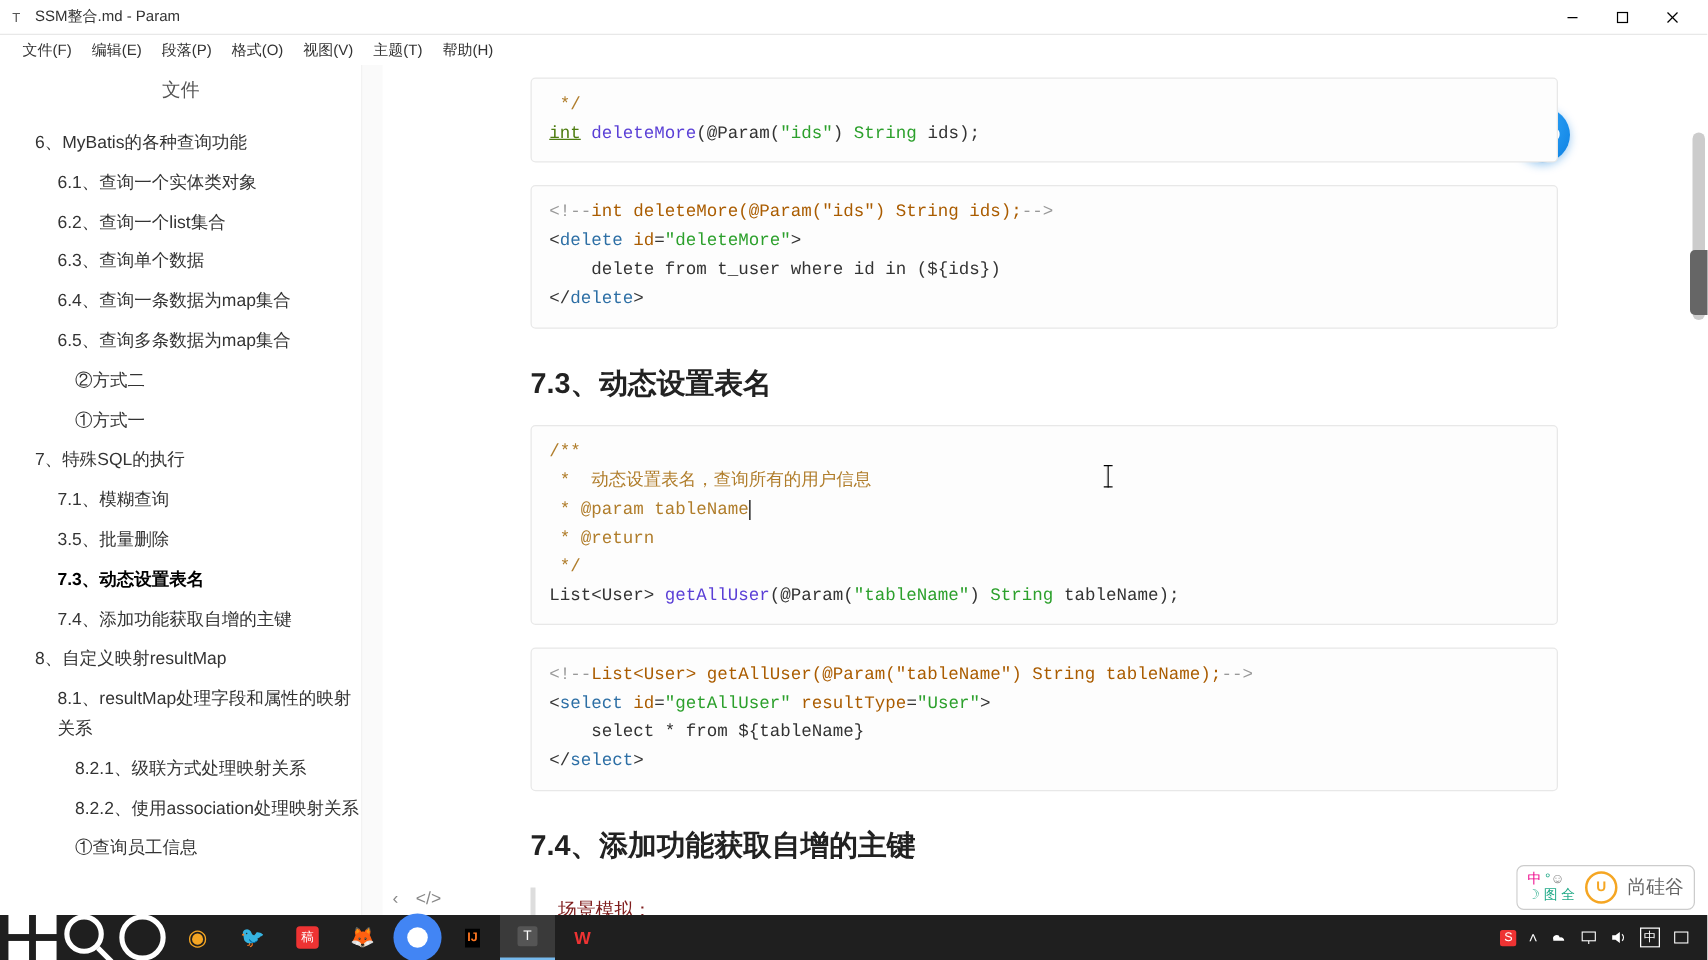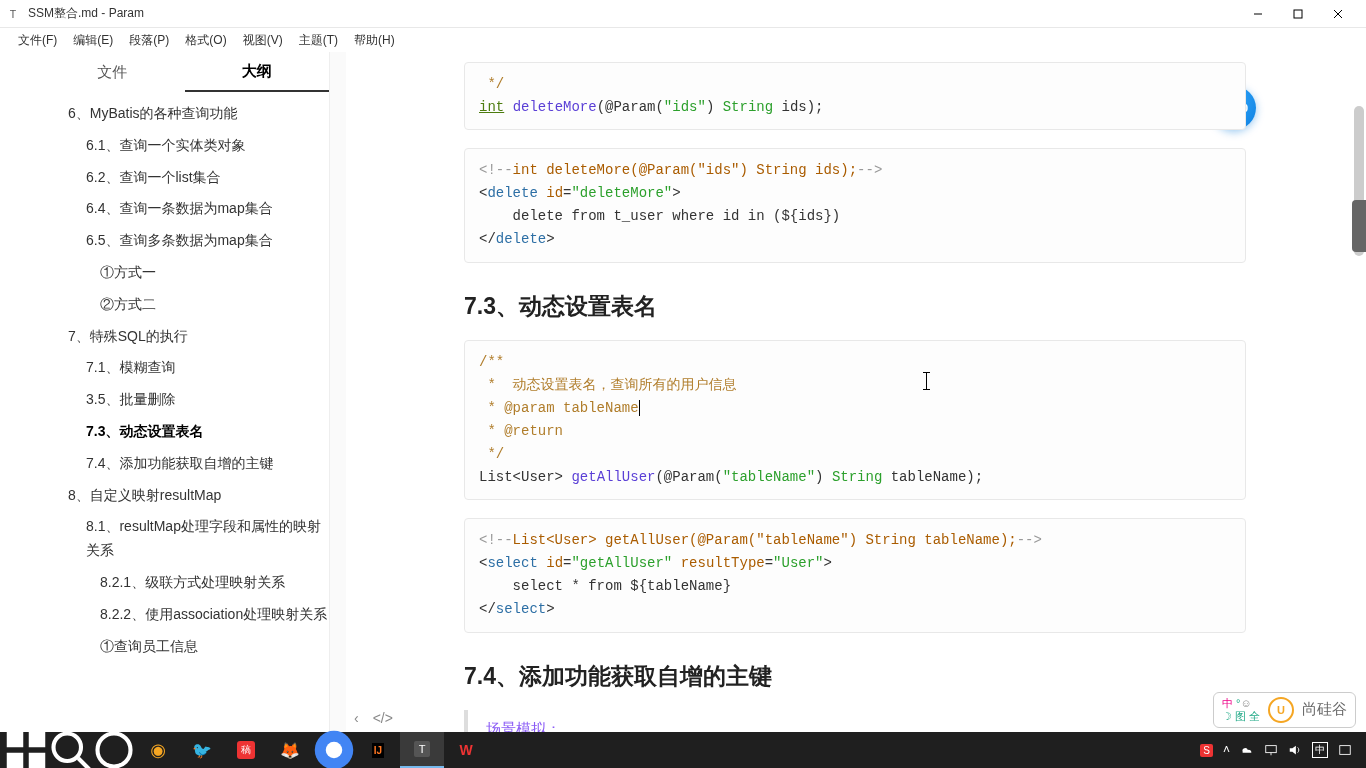--- a/index.html
+++ b/index.html
@@ -5,37 +5,37 @@
 * { margin: 0; padding: 0; box-sizing: border-box; }
 body { font-family: -apple-system, BlinkMacSystemFont, "Segoe UI", "Microsoft YaHei", sans-serif; font-size: 13px; color: #333; background: #fff; overflow: hidden; width: 1366px; height: 768px; position: relative; }
 .titlebar { height: 28px; display: flex; align-items: center; padding: 0 8px; background: #fff; border-bottom: 1px solid #e8e8e8; }
 .titlebar .icon { width: 14px; height: 14px; margin-right: 6px; color: #555; }
 .titlebar .title { flex: 1; font-size: 12px; color: #333; }
 .win-controls { display: flex; gap: 0; }
 .win-btn { width: 40px; height: 28px; display: flex; align-items: center; justify-content: center; cursor: pointer; }
 .win-btn svg { width: 10px; height: 10px; }
 .menubar { height: 24px; display: flex; align-items: center; padding: 0 12px; background: #fff; font-size: 12px; gap: 4px; }
 .menubar span { padding: 2px 6px; cursor: pointer; }
-.workspace { display: flex; height: calc(100% - 28px - 24px - 36px); margin-left: 40px; }
+.workspace { display: flex; height: calc(100% - 28px - 24px - 36px); }
 .sidebar { width: 290px; background: #fff; border-right: 1px solid #eee; display: flex; flex-direction: column; }
 .side-tabs { display: flex; height: 40px; }
 .side-tab { flex: 1; display: flex; align-items: center; justify-content: center; font-size: 15px; cursor: pointer; color: #555; }
 .side-tab.active { font-weight: 700; color: #000; border-bottom: 2px solid #333; }
 .outline { flex: 1; overflow-y: auto; padding: 6px 0 6px 4px; }
 .outline .item { padding: 4px 0 4px 8px; font-size: 14px; line-height: 1.7; color: #333; cursor: pointer; white-space: normal; }
 .outline .lv1 { padding-left: 24px; }
 .outline .lv2 { padding-left: 42px; }
 .outline .lv3 { padding-left: 56px; }
 .outline .item.active { font-weight: 700; color: #000; }
 .drag-handle { width: 16px; background: #fafafa; cursor: col-resize; position: relative; }
 .content { flex: 1; overflow: hidden; position: relative; }
 .content-scroll { position: absolute; inset: 0; overflow-y: auto; padding: 0 120px 60px 118px; }
 pre.code-block { background: #fdfdfd; border: 1px solid #e8e8e8; border-radius: 4px; padding: 10px 14px; font-family: Consolas, "Courier New", monospace; font-size: 14px; line-height: 1.65; color: #333; margin: 10px 0 18px 0; white-space: pre; overflow-x: auto; position: relative; }
 h2 { font-size: 23px; font-weight: 700; margin: 28px 0 18px 0; color: #222; }
-blockquote { border-left: 4px solid #ddd; padding: 4px 0 4px 18px; color: #8b5cf6; font-size: 15px; line-height: 2; margin-top: 16px; text-decoration: underline; }
+blockquote { border-left: 4px solid #ddd; padding: 4px 0 4px 18px; color: #7f1d1d; font-size: 15px; line-height: 2; margin-top: 16px; text-decoration: underline; }
 .c-comment { color: #b07d2b; }
 .c-keyword { color: #4d7c0f; text-decoration: underline; }
 .c-func { color: #5a3fd6; }
 .c-str { color: #2ca02c; }
 .c-type { color: #2ca02c; }
 .c-tag-name { color: #2d6fa5; }
 .c-brown { color: #aa5c00; }
 .c-gray { color: #999; }
 .cursor { display: inline-block; width: 1px; height: 16px; background: #000; vertical-align: text-bottom; position: relative; }
 .text-caret { position: absolute; width: 1px; height: 18px; background: #000; }
@@ -96,30 +96,30 @@
   <span>视图(V)</span>
   <span>主题(T)</span>
   <span>帮助(H)</span>
 </div>
 
 <div class="workspace">
 
   <div class="sidebar">
     <div class="side-tabs">
       <div class="side-tab">文件</div>
-      <div class="side-tab active">大纲</div>
     </div>
     <div class="outline" id="outline">
         <div class="item lv1">6、MyBatis的各种查询功能</div>
         <div class="item lv2">6.1、查询一个实体类对象</div>
         <div class="item lv2">6.2、查询一个list集合</div>
+        <div class="item lv2">6.3、查询单个数据</div>
         <div class="item lv2">6.4、查询一条数据为map集合</div>
         <div class="item lv2">6.5、查询多条数据为map集合</div>
+        <div class="item lv3">②方式二</div>
         <div class="item lv3">①方式一</div>
-        <div class="item lv3">②方式二</div>
         <div class="item lv1">7、特殊SQL的执行</div>
         <div class="item lv2">7.1、模糊查询</div>
         <div class="item lv2">3.5、批量删除</div>
         <div class="item lv2 active">7.3、动态设置表名</div>
         <div class="item lv2">7.4、添加功能获取自增的主键</div>
         <div class="item lv1">8、自定义映射resultMap</div>
         <div class="item lv2">8.1、resultMap处理字段和属性的映射关系</div>
         <div class="item lv3">8.2.1、级联方式处理映射关系</div>
         <div class="item lv3">8.2.2、使用association处理映射关系</div>
         <div class="item lv3">①查询员工信息</div>

